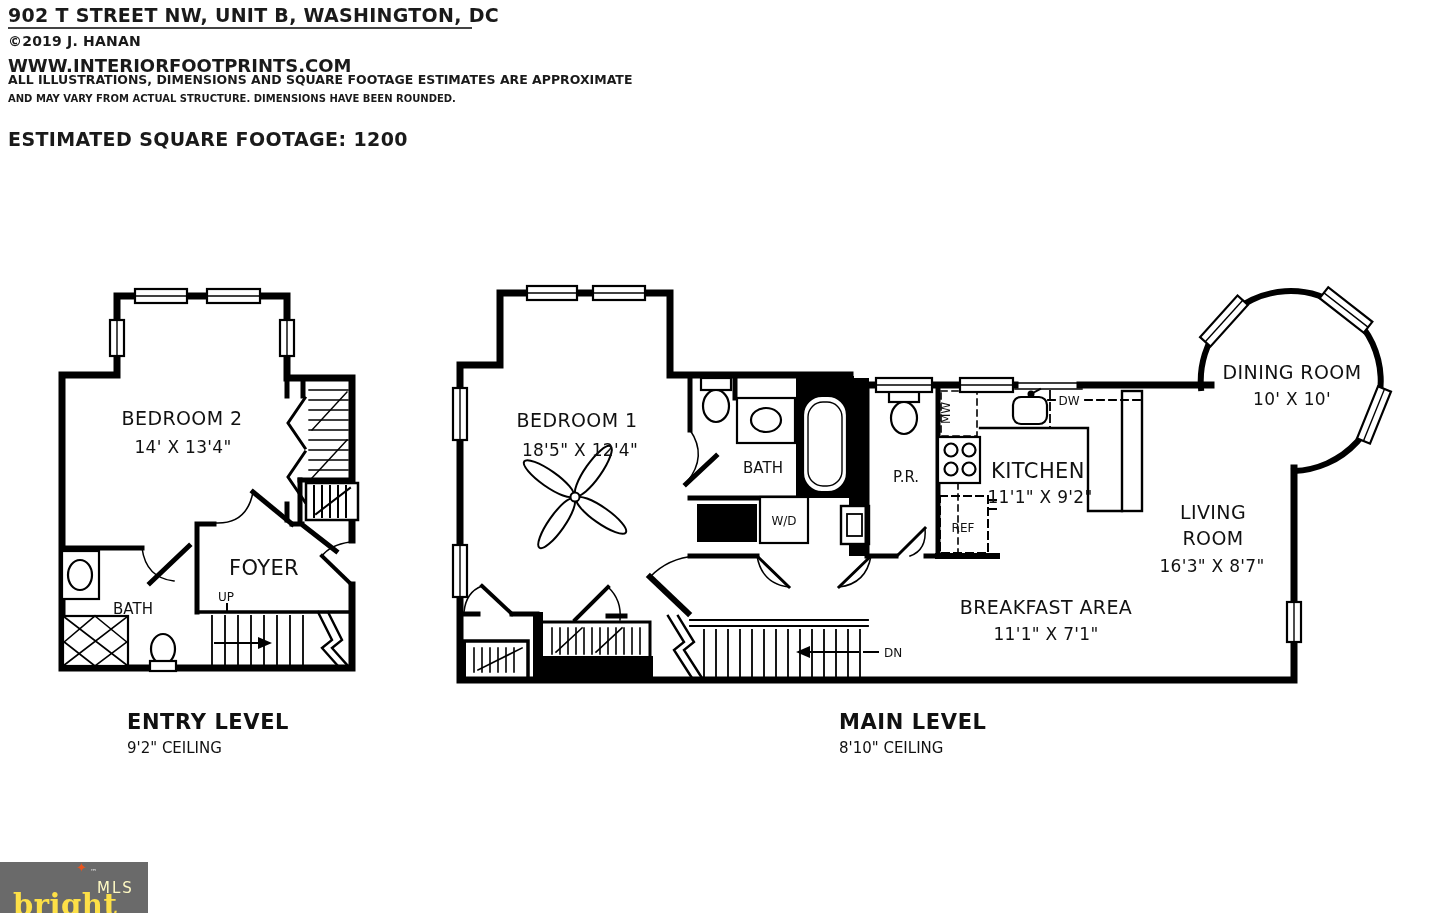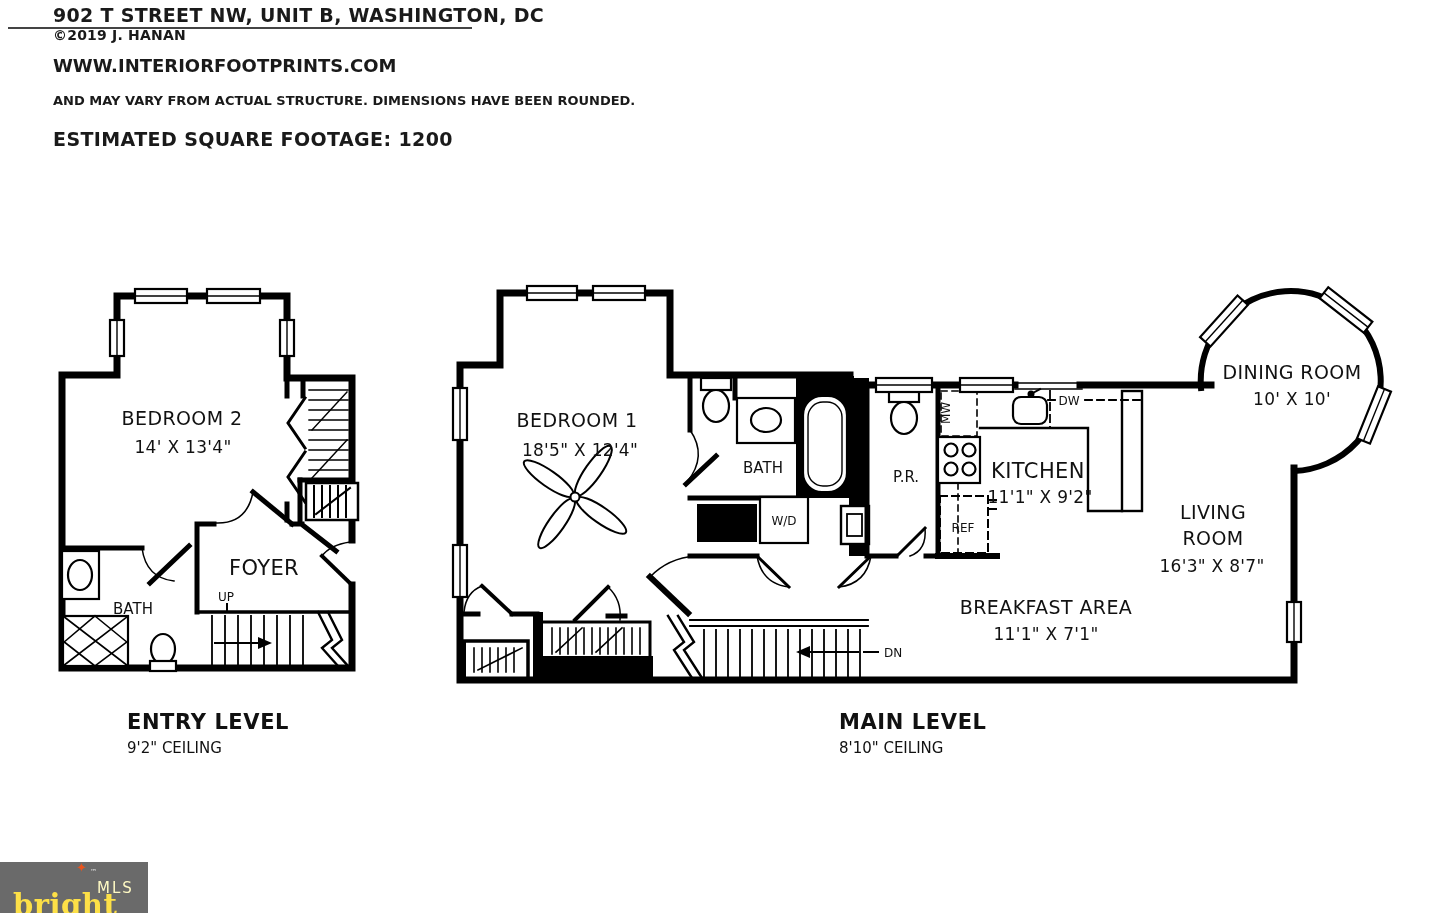--- a/index.html
+++ b/index.html
@@ -1,25 +1,25 @@
 <!DOCTYPE html>
 <html><head>
 <meta charset="utf-8">
 <style>
   html,body{margin:0;padding:0;background:#ffffff;}
   #stage{position:relative;width:1440px;height:913px;background:#ffffff;overflow:hidden;
          font-family:"DejaVu Sans","Liberation Sans",sans-serif;color:#111;}
   
-  .hdr{position:absolute;left:8px;color:#1a1a1a;margin-left:45px;}
+  .hdr{position:absolute;left:8px;color:#1a1a1a;}
   #title{top:4px;font-size:19px;font-weight:bold;letter-spacing:.3px;}
   #title-rule{position:absolute;left:8px;top:27px;width:464px;height:2px;background:#444;}
-  #copyright{top:27px;font-size:14px;font-weight:bold;letter-spacing:.2px;}
+  #copyright{top:33px;font-size:14px;font-weight:bold;letter-spacing:.2px;}
   #website{top:55px;font-size:18px;font-weight:bold;}
   #disc1{top:72px;font-size:12.5px;font-weight:bold;}
-  #disc2{top:93px;font-size:13px;font-weight:bold;}
+  #disc2{top:93px;font-size:10px;font-weight:bold;}
   #sqft{top:128px;font-size:19px;font-weight:bold;letter-spacing:.4px;text-align:center;}
   
   svg{position:absolute;top:0;left:0;}
   text{fill:#111;font-family:"DejaVu Sans","Liberation Sans",sans-serif;}
   .room{font-size:19px;letter-spacing:.4px;}
   .dims{font-size:17px;letter-spacing:.3px;}
   .small{font-size:15px;}
   .tiny{font-size:12px;}
   .lvl{font-size:21px;font-weight:bold;letter-spacing:.6px;}
   .ceil{font-size:15px;}
@@ -34,20 +34,21 @@
 </style>
 </head>
 <body>
 
 <div id="stage">
 
   <div class="hdr" id="title">902 T STREET NW, UNIT B, WASHINGTON, DC</div>
   <div id="title-rule"></div>
   <div class="hdr" id="copyright">©2019 J. HANAN</div>
   <div class="hdr" id="website">WWW.INTERIORFOOTPRINTS.COM</div>
+  <div class="hdr" id="disc1">ALL ILLUSTRATIONS, DIMENSIONS AND SQUARE FOOTAGE ESTIMATES ARE APPROXIMATE</div>
   <div class="hdr" id="disc2">AND MAY VARY FROM ACTUAL STRUCTURE. DIMENSIONS HAVE BEEN ROUNDED.</div>
   <div class="hdr" id="sqft">ESTIMATED SQUARE FOOTAGE: 1200</div>
 
   <svg width="1440" height="913" viewBox="0 0 1440 913">
 
     <g stroke="#000" fill="none" stroke-linecap="square">
 
       <path stroke-width="7" d="M117,375 V296 H287 V378 H352 V483 M352,520 V540 M352,585 V668 H62 V375 H117"></path>
 
       <path stroke-width="5" d="M300,480 V523 L336,551 M292,524 H302"></path>

